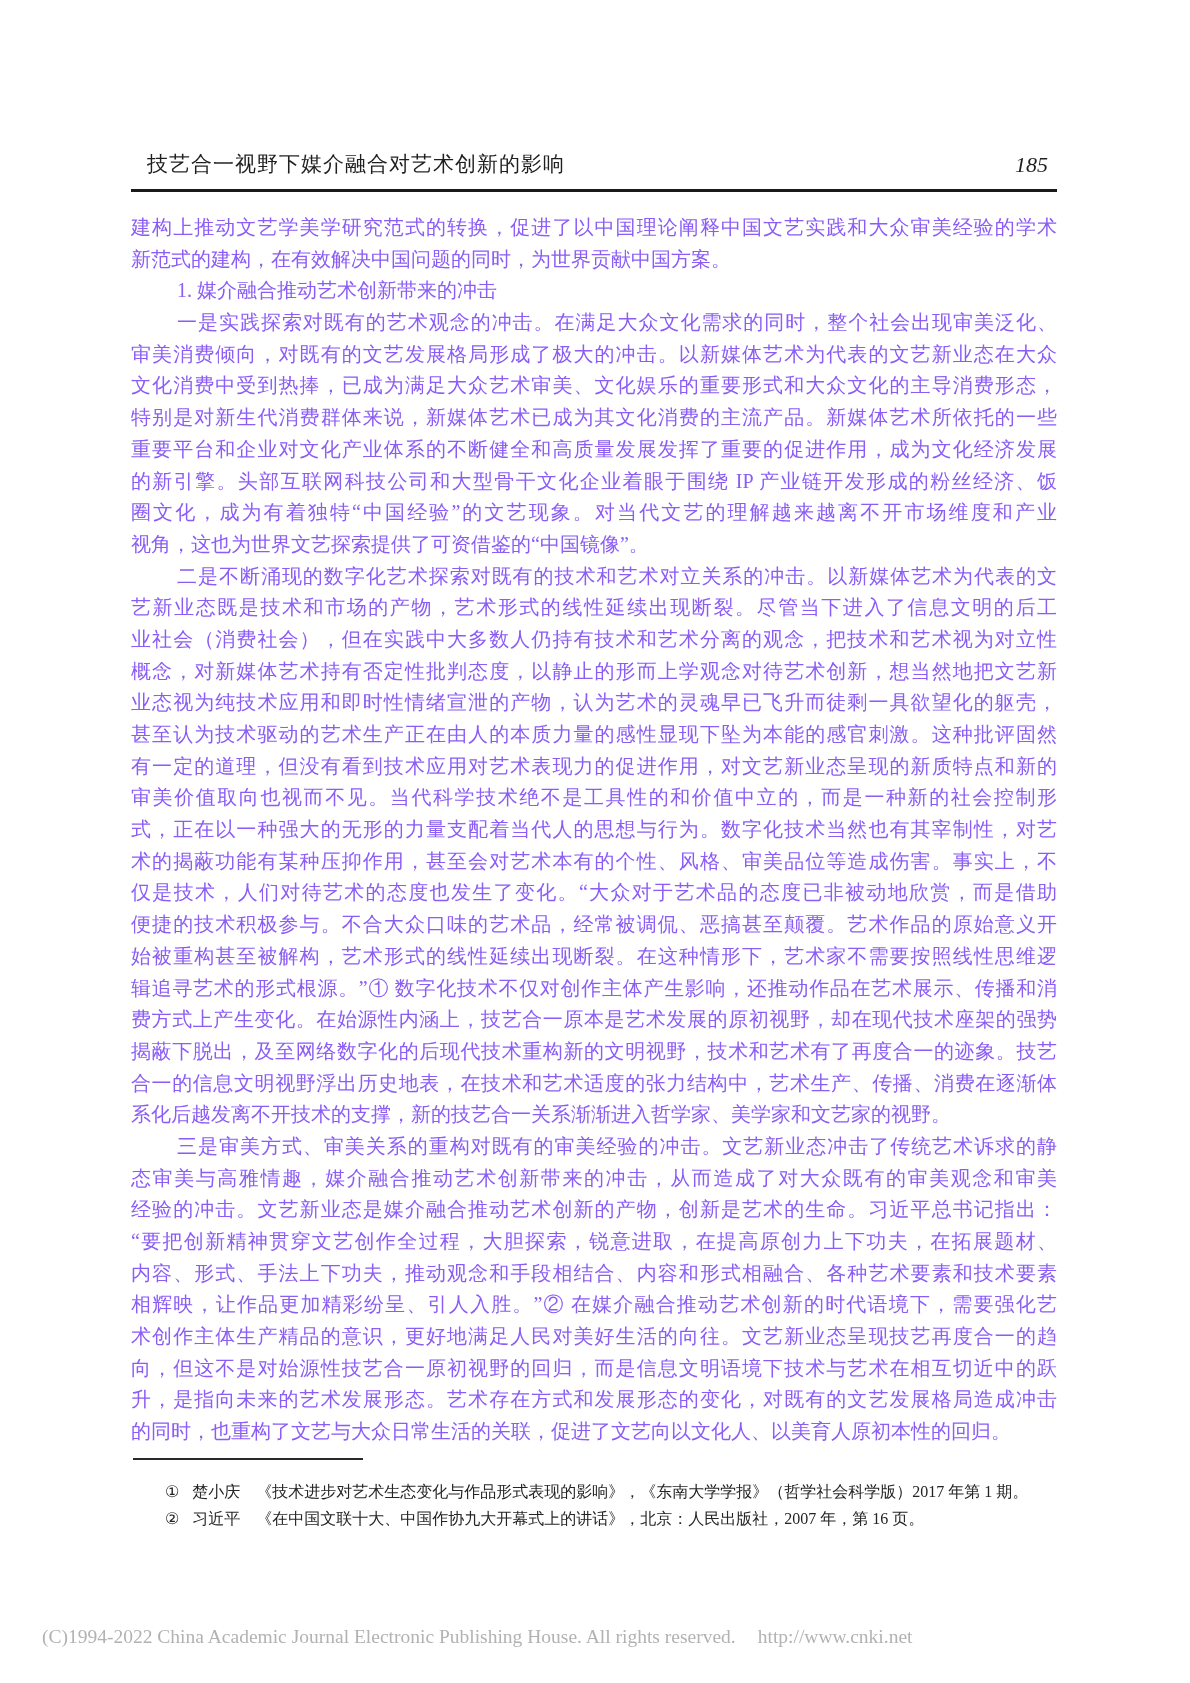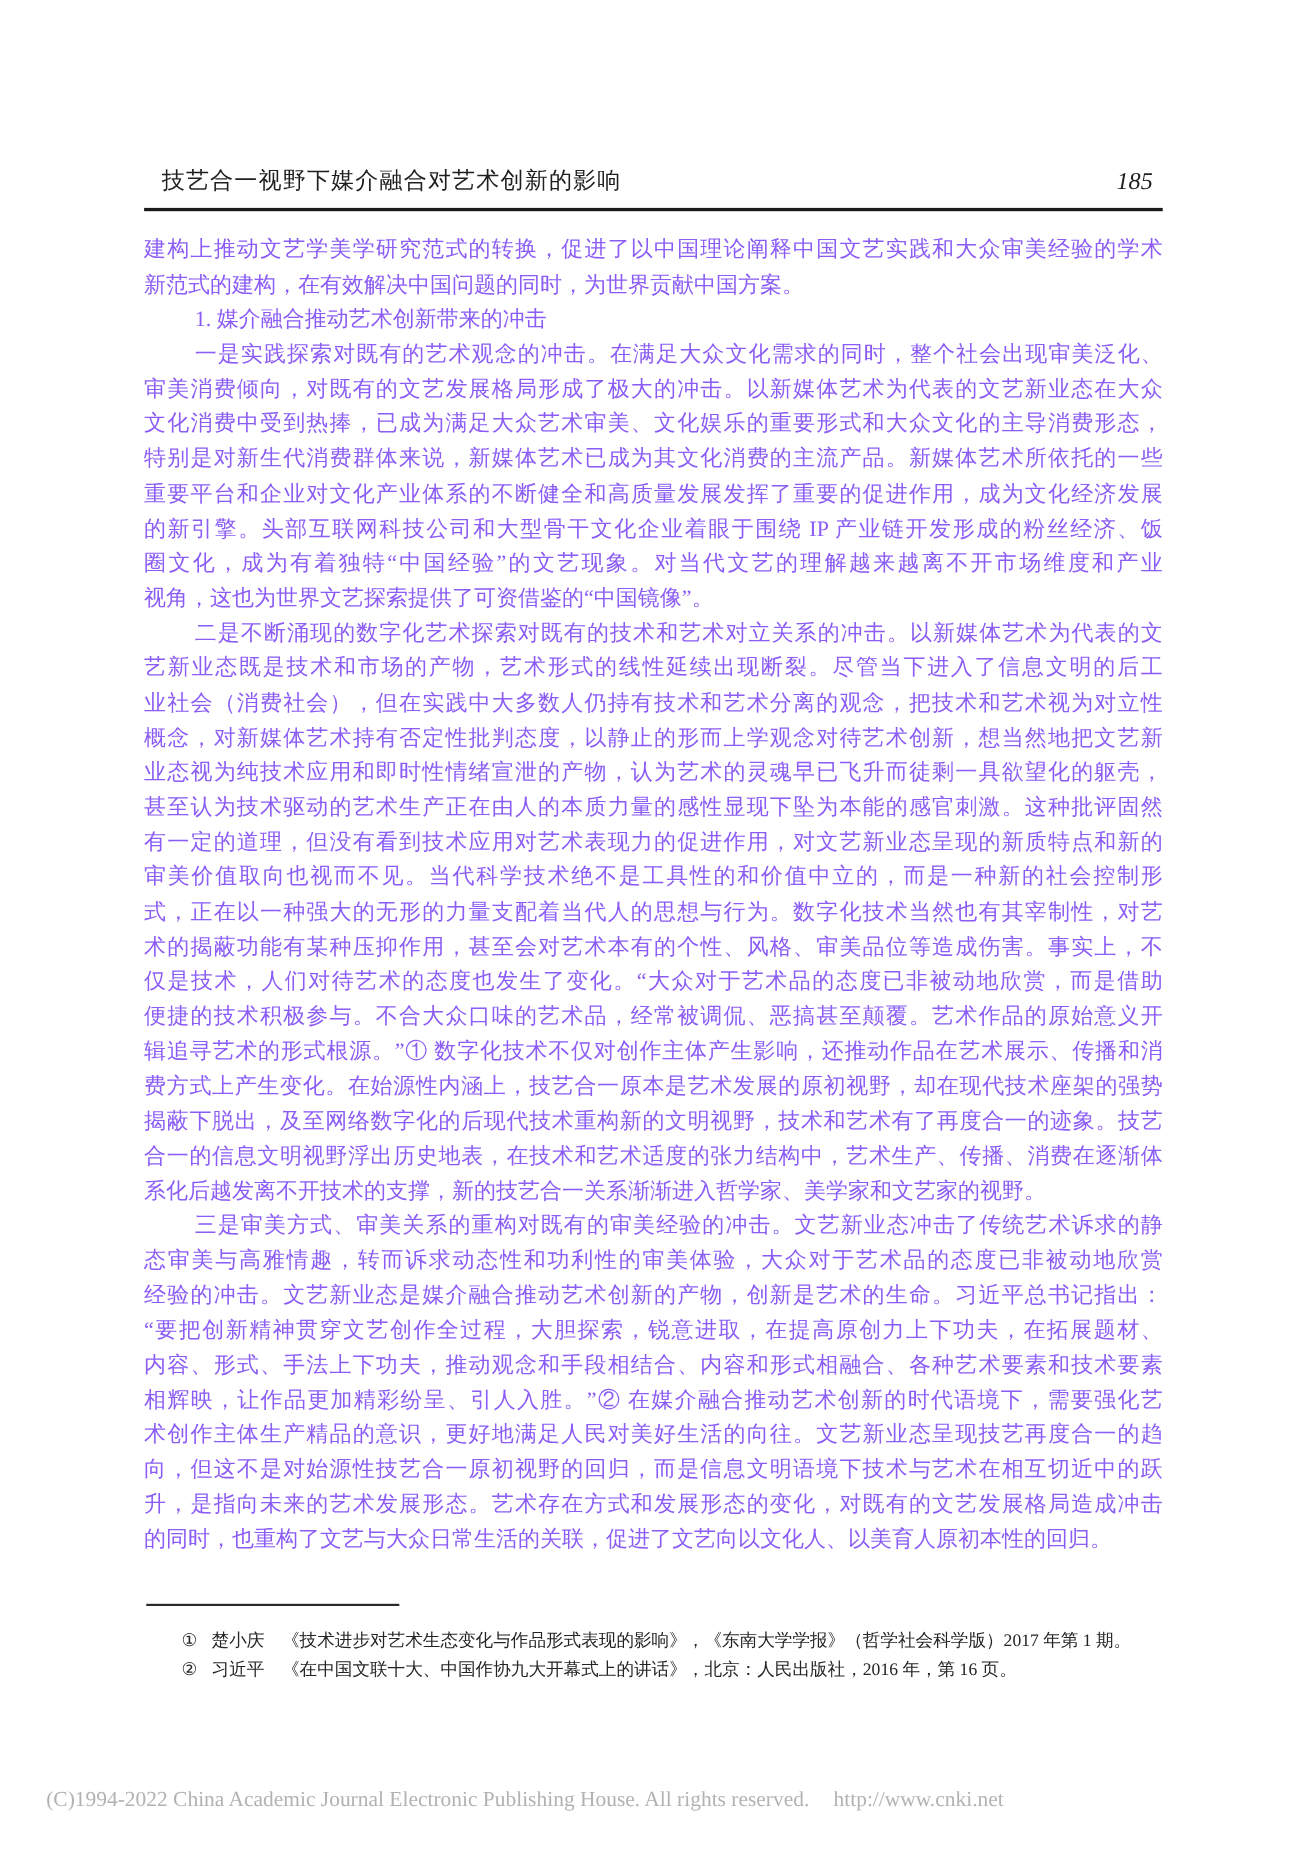--- a/index.html
+++ b/index.html
@@ -82,41 +82,42 @@
       <div class="bline k-flush">业社会（消费社会），但在实践中大多数人仍持有技术和艺术分离的观念，把技术和艺术视为对立性</div>
       <div class="bline k-flush">概念，对新媒体艺术持有否定性批判态度，以静止的形而上学观念对待艺术创新，想当然地把文艺新</div>
       <div class="bline k-flush">业态视为纯技术应用和即时性情绪宣泄的产物，认为艺术的灵魂早已飞升而徒剩一具欲望化的躯壳，</div>
       <div class="bline k-flush">甚至认为技术驱动的艺术生产正在由人的本质力量的感性显现下坠为本能的感官刺激。这种批评固然</div>
       <div class="bline k-flush">有一定的道理，但没有看到技术应用对艺术表现力的促进作用，对文艺新业态呈现的新质特点和新的</div>
       <div class="bline k-flush">审美价值取向也视而不见。当代科学技术绝不是工具性的和价值中立的，而是一种新的社会控制形</div>
       <div class="bline k-flush">式，正在以一种强大的无形的力量支配着当代人的思想与行为。数字化技术当然也有其宰制性，对艺</div>
       <div class="bline k-flush">术的揭蔽功能有某种压抑作用，甚至会对艺术本有的个性、风格、审美品位等造成伤害。事实上，不</div>
       <div class="bline k-flush">仅是技术，人们对待艺术的态度也发生了变化。“大众对于艺术品的态度已非被动地欣赏，而是借助</div>
       <div class="bline k-flush">便捷的技术积极参与。不合大众口味的艺术品，经常被调侃、恶搞甚至颠覆。艺术作品的原始意义开</div>
+      <div class="bline k-flush">始被重构甚至被解构，艺术形式的线性延续出现断裂。在这种情形下，艺术家不需要按照线性思维逻</div>
       <div class="bline k-flush">辑追寻艺术的形式根源。”① 数字化技术不仅对创作主体产生影响，还推动作品在艺术展示、传播和消</div>
       <div class="bline k-flush">费方式上产生变化。在始源性内涵上，技艺合一原本是艺术发展的原初视野，却在现代技术座架的强势</div>
       <div class="bline k-flush">揭蔽下脱出，及至网络数字化的后现代技术重构新的文明视野，技术和艺术有了再度合一的迹象。技艺</div>
       <div class="bline k-flush">合一的信息文明视野浮出历史地表，在技术和艺术适度的张力结构中，艺术生产、传播、消费在逐渐体</div>
       <div class="bline k-end">系化后越发离不开技术的支撑，新的技艺合一关系渐渐进入哲学家、美学家和文艺家的视野。</div>
       <div class="bline k-pstart">三是审美方式、审美关系的重构对既有的审美经验的冲击。文艺新业态冲击了传统艺术诉求的静</div>
-      <div class="bline k-flush">态审美与高雅情趣，转而诉求动态性和功利性的审美体验，大众对于艺术品的态度已非被动地欣赏</div>
+      <div class="bline k-flush">态审美与高雅情趣，媒介融合推动艺术创新带来的冲击，从而造成了对大众既有的审美观念和审美</div>
       <div class="bline k-flush">经验的冲击。文艺新业态是媒介融合推动艺术创新的产物，创新是艺术的生命。习近平总书记指出：</div>
       <div class="bline k-flush">“要把创新精神贯穿文艺创作全过程，大胆探索，锐意进取，在提高原创力上下功夫，在拓展题材、</div>
       <div class="bline k-flush">内容、形式、手法上下功夫，推动观念和手段相结合、内容和形式相融合、各种艺术要素和技术要素</div>
       <div class="bline k-flush">相辉映，让作品更加精彩纷呈、引人入胜。”② 在媒介融合推动艺术创新的时代语境下，需要强化艺</div>
       <div class="bline k-flush">术创作主体生产精品的意识，更好地满足人民对美好生活的向往。文艺新业态呈现技艺再度合一的趋</div>
       <div class="bline k-flush">向，但这不是对始源性技艺合一原初视野的回归，而是信息文明语境下技术与艺术在相互切近中的跃</div>
       <div class="bline k-flush">升，是指向未来的艺术发展形态。艺术存在方式和发展形态的变化，对既有的文艺发展格局造成冲击</div>
       <div class="bline k-end">的同时，也重构了文艺与大众日常生活的关联，促进了文艺向以文化人、以美育人原初本性的回归。</div>
     </div>
 
   <div class="footnote-separator"></div>
 
   <div class="footnotes" id="footnotes">
       <div class="fnote"><span class="marker">①</span><span>楚小庆　《技术进步对艺术生态变化与作品形式表现的影响》，《东南大学学报》（哲学社会科学版）2017 年第 1 期。</span></div>
-      <div class="fnote"><span class="marker">②</span><span>习近平　《在中国文联十大、中国作协九大开幕式上的讲话》，北京：人民出版社，2016 年，第 16 页。</span></div>
+      <div class="fnote"><span class="marker">②</span><span>习近平　《在中国文联十大、中国作协九大开幕式上的讲话》，北京：人民出版社，2007 年，第 16 页。</span></div>
     </div>
 
   <div class="footer">
     <span>(C)1994-2022 China Academic Journal Electronic Publishing House. All rights reserved.</span><span class="url">http://www.cnki.net</span>
   </div>
 
 </div>
 
 </body></html>

